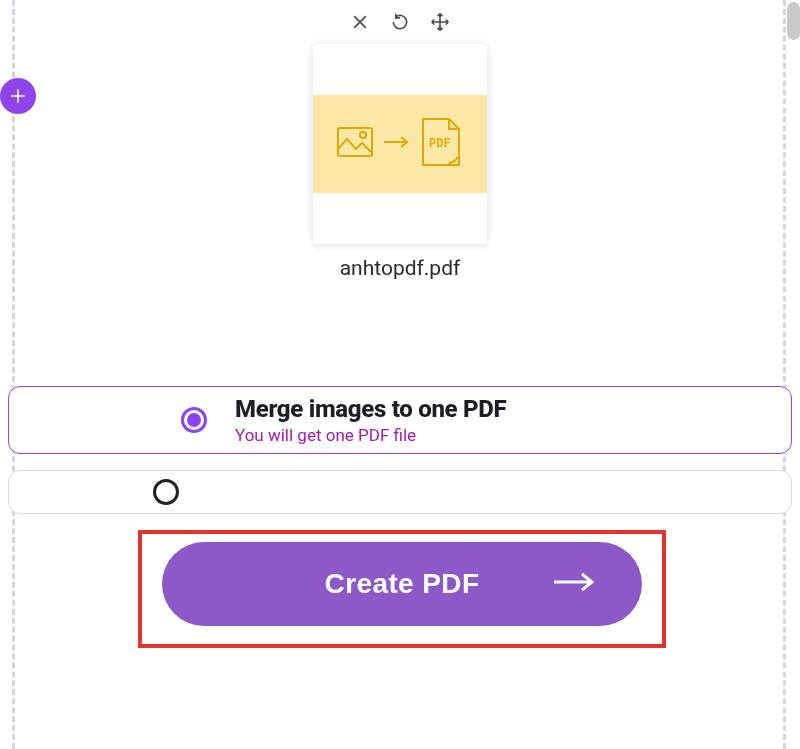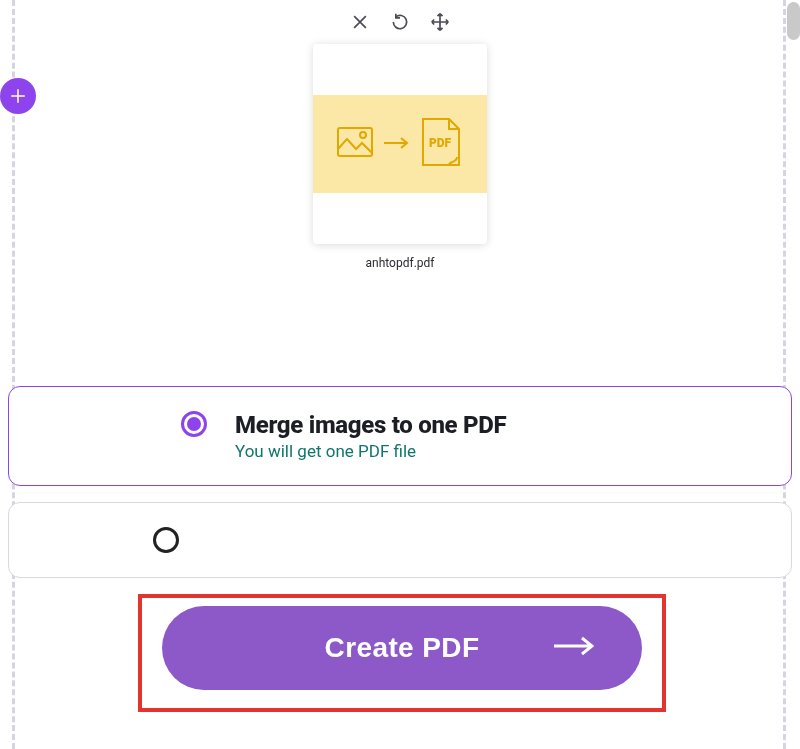--- a/index.html
+++ b/index.html
@@ -46,65 +46,65 @@
   }
   .toolbar .tb { cursor:pointer; }
   .toolbar svg { width:20px; height:20px; stroke:#4a4a56; stroke-width:2; fill:none; }
 
   .thumb {
     width:174px; height:200px;
     margin:2px auto 12px;
     background:#fff;
     border-radius:4px;
     box-shadow:0 1px 8px rgba(0,0,0,0.15);
-    display:flex; align-items:center; justify-content:flex-end;
+    display:flex; align-items:center; justify-content:flex-end;font-family:Liberation Mono, monospace;
   }
   .thumb-inner {
     width:100%; height:98px; background:#fbe8a6;
     display:flex; align-items:center; justify-content:center; gap:10px;
   }
   .lbl-file {
-    text-align:center; font-size:12px; color:#2a2a33;
+    text-align:center; font-size:21px; color:#2a2a33;
   }
 
   
   .pic svg { width:36px; height:30px; }
   .arrow-d { width:26px; height:14px; }
   .pdficon { width:44px; height:50px; }
 
   
   .options { position:absolute; left:8px; right:8px; top:386px; bottom:0; }
   .options-inner { padding:0 0; }
 
   .radio-card {
     border:1px solid #d8d8de;
     border-radius:12px;
     background:#fff;
-    display:flex; align-items:flex-start;
-    padding:24px 24px;
+    display:flex; align-items:center;
+    padding:8px 24px;
     margin-bottom:16px;
     gap:28px;
     cursor:pointer;
   }
   .radio-card.selected { border-color:#8e44ec; }
   .radio {
     width:26px; height:26px; border-radius:50%;
     border:3px solid #222; position:relative; flex-shrink:0;
     margin-left:148px;
   }
   .radio-card.selected .radio { border-color:#8e44ec; }
   .radio-card.selected .radio::after {
     content:""; position:absolute; left:50%; top:50%;
     width:14px; height:14px; background:#8e44ec; border-radius:50%;
     transform:translate(-50%,-50%);
   }
   .radio-card:not(.selected) .radio { margin-left:120px; }
 
   .radio-text h3 { font-size:24px; font-weight:800; color:#1d1d26; letter-spacing:-0.3px; }
-  .radio-text p  { font-size:17px; color:#0f766e; margin-top:2px; }
+  .radio-text p  { font-size:17px; color:#a21caf; margin-top:2px; }
 
   .cta-wrap {
     border:4px solid #e3342f;
     padding:8px 20px 18px;
     margin: 0 126px 0 130px;
   }
   .cta {
     width:100%; height:84px;
     border:none; border-radius:999px;
     background:#8d58c8;

